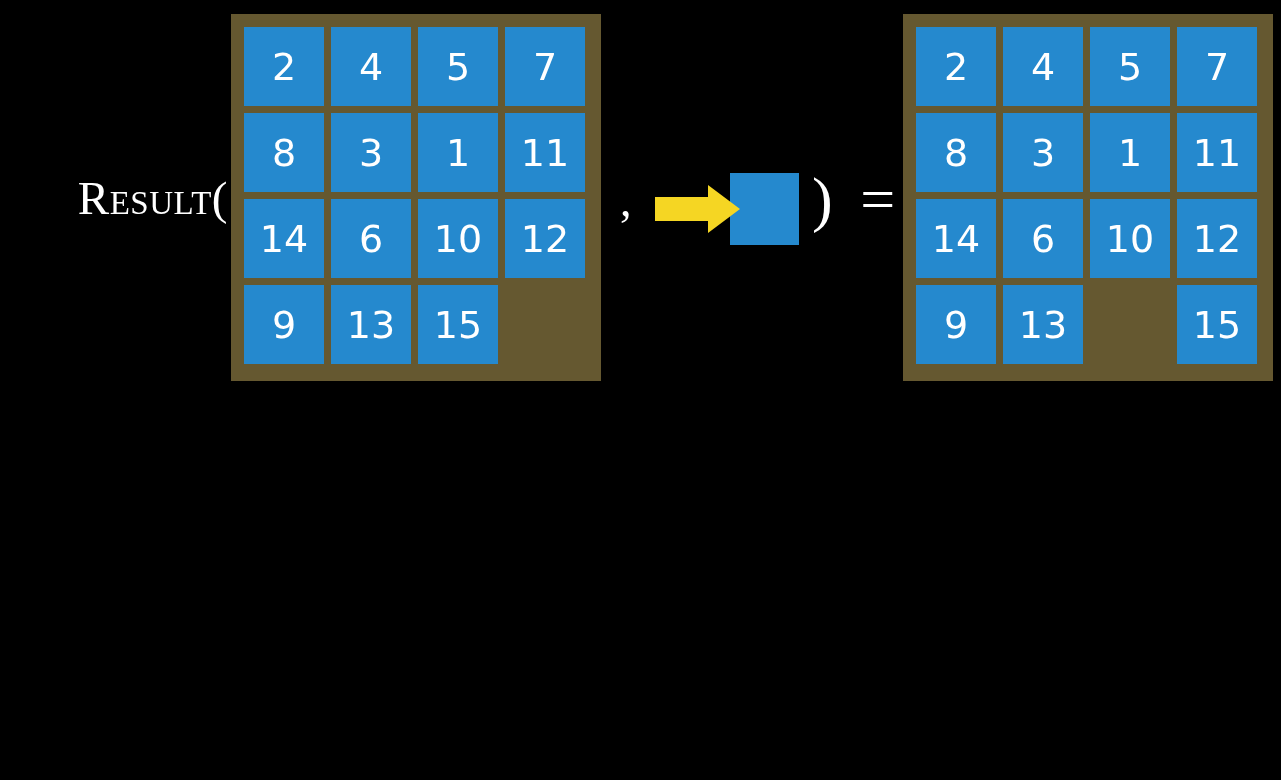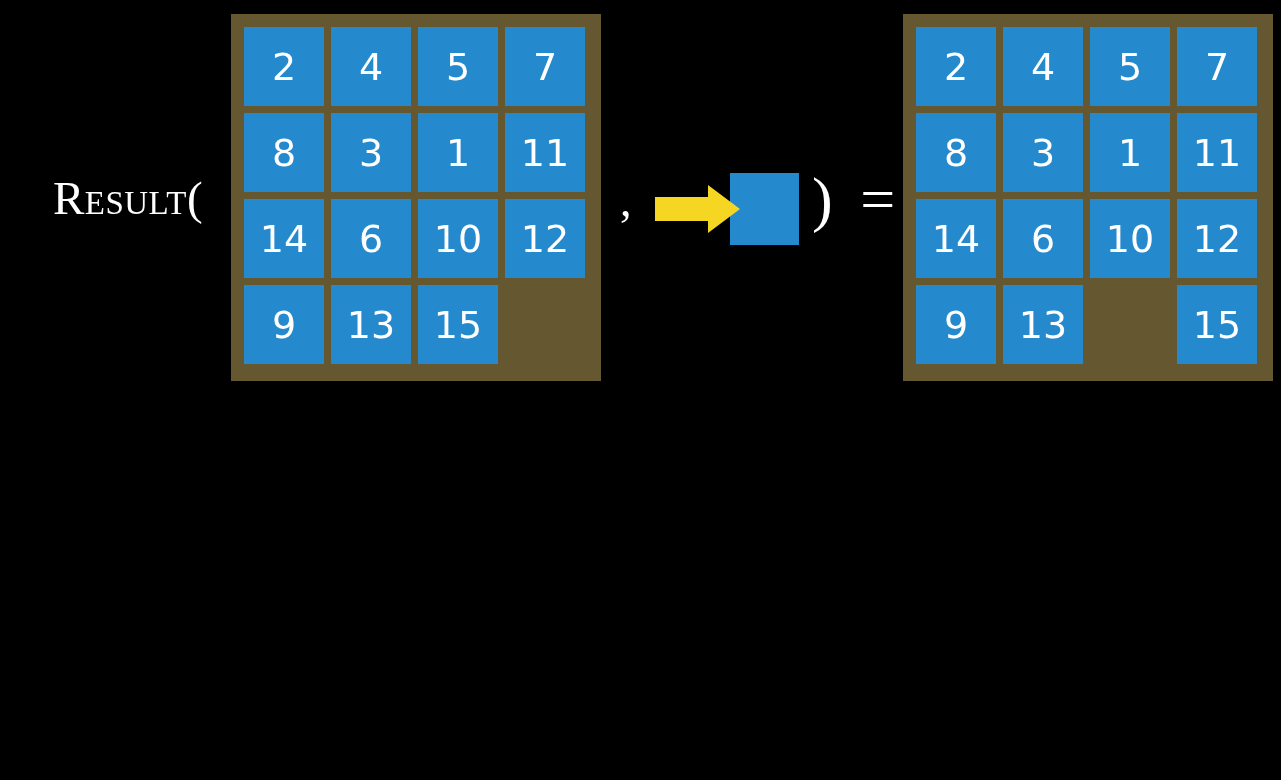--- a/index.html
+++ b/index.html
@@ -31,21 +31,21 @@
     height: 390px;
   }
   .row-top    { top: 0px; }
   .row-bottom { top: 390px; }
 
   
   .result-label {
     position: absolute;
     left: 28px;
     width: 200px;
-    text-align: center;
+    text-align: right;
     color: #ffffff;
     font-family: "Liberation Serif", serif;
     font-size: 47px;
     font-variant: small-caps;
     letter-spacing: 0.5px;
     line-height: 1;
     white-space: nowrap;
   }
   .row-top .result-label    { top: 175px; }
 

